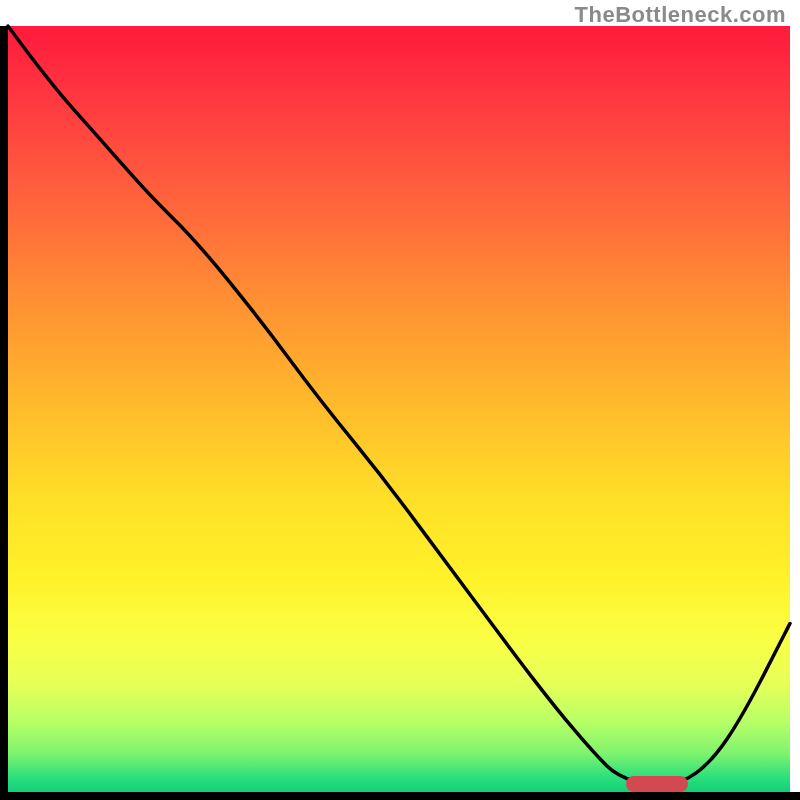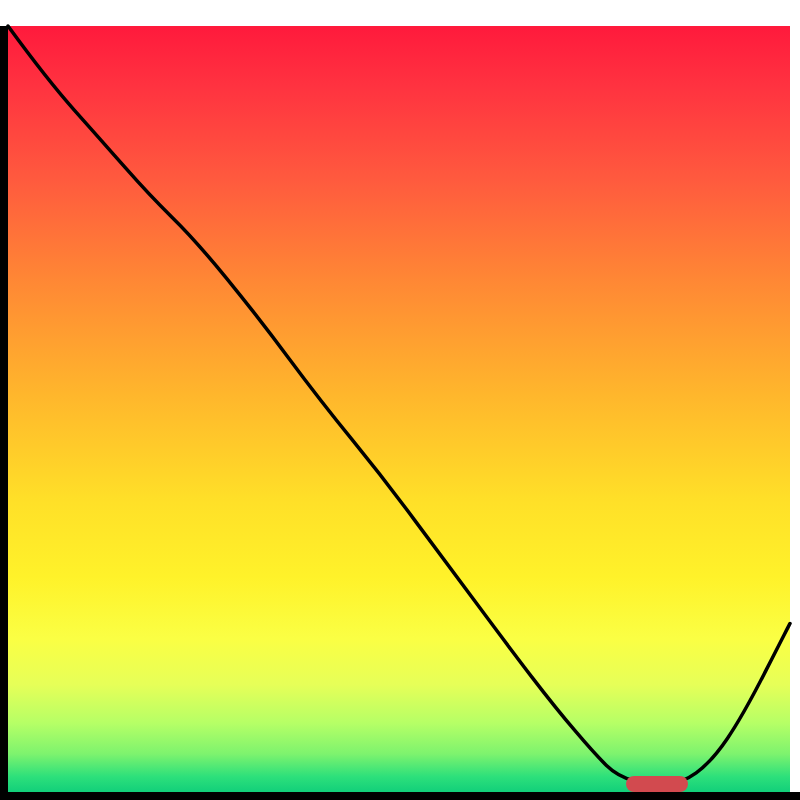--- a/index.html
+++ b/index.html
@@ -76,20 +76,21 @@
     height: 16px;
     border-radius: 8px;
     background: #d24a4f;
   }
 </style>
 </head>
 <body>
 
 <div class="container">
 
+  <div class="attribution">TheBottleneck.com</div>
 
   <div class="chart-frame"></div>
 
   <svg class="overlay" viewBox="0 0 782 766" preserveAspectRatio="none">
     <path id="curve-path" fill="none" stroke="#000000" stroke-width="3.5" stroke-linecap="round" stroke-linejoin="round" d="M 0.0 0.0 Q 39.1 53.6 66.5 84.3 Q 93.8 114.9 117.3 141.7 Q 140.8 168.5 164.2 191.5 Q 187.7 214.5 219.0 252.8 Q 250.2 291.1 281.5 333.2 Q 312.8 375.3 344.1 413.6 Q 375.4 451.9 406.6 494.1 Q 437.9 536.2 469.2 578.3 Q 500.5 620.5 523.9 651.1 Q 547.4 681.7 567.0 704.7 Q 586.5 727.7 598.2 739.2 Q 610.0 750.7 625.6 754.5 Q 641.2 758.3 656.9 758.3 Q 672.5 758.3 688.2 746.9 Q 703.8 735.4 719.4 712.4 Q 735.1 689.4 758.5 643.4 T 782.0 597.5"></path>
   </svg>
 
   <div class="marker" id="marker" style="left: 625.78px; width: 62.56px; top: 776.34px; background: rgb(210, 74, 79);"></div>
 
   <div class="axis-left"></div>

